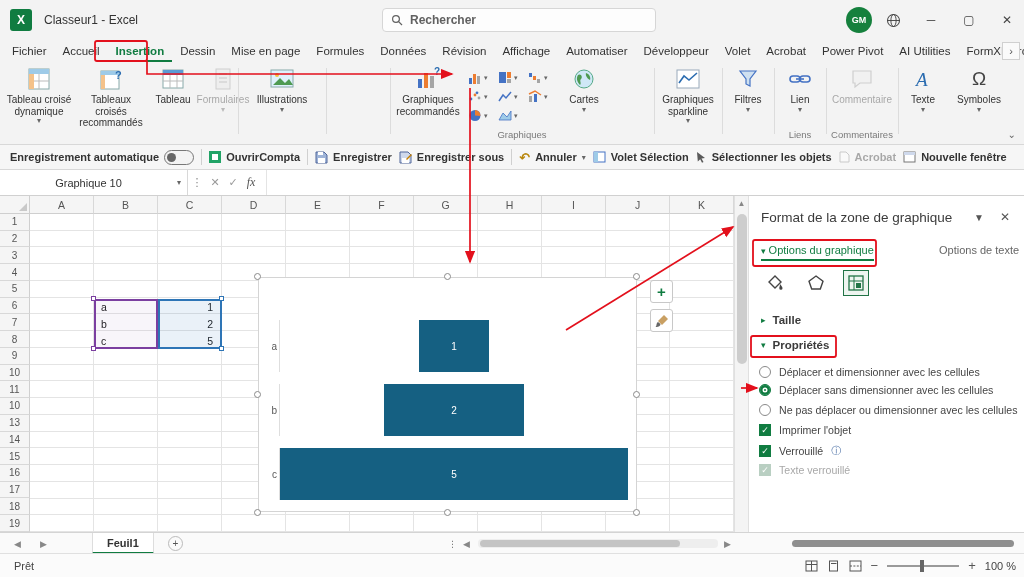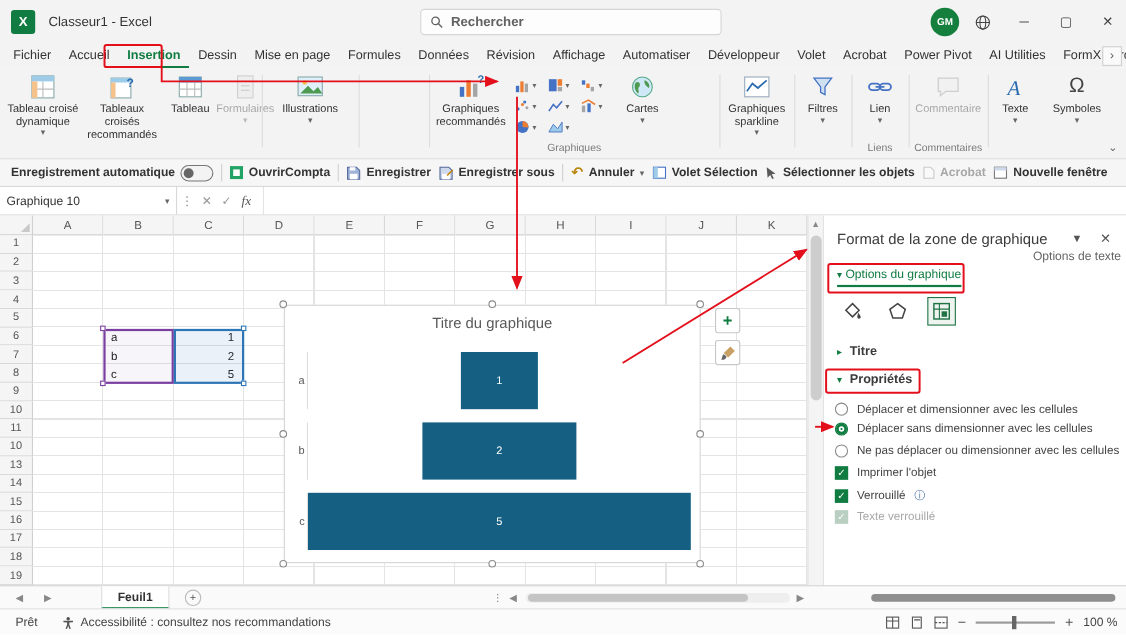--- a/index.html
+++ b/index.html
@@ -39,21 +39,21 @@
 
   
   .qat { left:0; top:145px; width:1024px; height:25px; background:#f6f6f6; border-bottom:1px solid #d8d8d8; display:flex; align-items:center; padding:0 10px; gap:7px; font-size:11px; color:#333; white-space:nowrap;font-weight:bold; }
   .qitem { display:flex; align-items:center; gap:5px; }
   .vsep { width:1px; height:16px; background:#d0d0d0; }
   .toggle { width:30px; height:15px; border:1px solid #777; border-radius:8px; position:relative; background:#f3f3f3; }
   .toggle .knob { position:absolute; left:2px; top:2px; width:9px; height:9px; border-radius:50%; background:#666; }
 
   
   .fbar { left:0; top:170px; width:1024px; height:26px; background:#fff; border-bottom:1px solid #d0d0d0; display:flex; align-items:center; }
-  .namebox { width:161px; height:100%; border-right:1px solid #d8d8d8; display:flex; align-items:center; padding:0 6px; gap:6px; font-size:11px; }
+  .namebox { width:188px; height:100%; border-right:1px solid #d8d8d8; display:flex; align-items:center; padding:0 6px; gap:6px; font-size:11px;text-align:center; }
   .namebox .nbtext { flex:1; }
   .fbtn { width:18px; text-align:center; color:#999; font-size:11px; }
   .fx { color:#555; font-style:italic; font-family:"Liberation Serif","DejaVu Serif",serif; font-size:12px; }
   .finput { flex:1; height:100%; border-left:1px solid #e4e4e4; margin-left:6px; }
 
   
   .main { left:0; top:196px; width:1024px; height:336px; background:#fff; }
   .grid { position:absolute; left:0; top:0; width:748px; height:336px; }
   .corner { position:absolute; left:0; top:0; width:30px; height:18px; background:#f5f5f5; border-right:1px solid #cfcfcf; border-bottom:1px solid #cfcfcf; }
   .corner:after { content:""; position:absolute; right:2px; bottom:2px; border-left:8px solid transparent; border-bottom:8px solid #c9c9c9; }
@@ -84,21 +84,21 @@
   .funnel-bar { height:52px; display:flex; align-items:center; justify-content:center; color:#fff; font-size:10px; }
   .c-handle { position:absolute; width:7px; height:7px; border-radius:50%; background:#fff; border:1px solid #8a8a8a; z-index:6; }
   .chart-btn { position:absolute; width:23px; height:23px; background:#fff; border:1px solid #c8c8c8; border-radius:3px; display:flex; align-items:center; justify-content:center; z-index:6; }
 
   
   .panel { position:absolute; left:748px; top:0; width:276px; height:336px; background:#fff; border-left:1px solid #e0e0e0; }
   .p-title { position:absolute; left:12px; top:14px; font-size:13.5px; color:#3b3b3b; }
   .p-chev { position:absolute; right:40px; top:16px; color:#555; font-size:10px; }
   .p-close { position:absolute; right:14px; top:14px; color:#555; font-size:12px; }
   .p-tab1 { position:absolute; left:12px; top:48px; color:#107c41; font-size:11px; padding-bottom:3px; border-bottom:2px solid #107c41; }
-  .p-tab2 { position:absolute; left:190px; top:31px; color:#666; font-size:11px; }
+  .p-tab2 { position:absolute; left:190px; top:48px; color:#666; font-size:11px; }
   .p-icons { position:absolute; left:14px; top:74px; display:flex; gap:14px; }
   .p-icon { width:26px; height:26px; display:flex; align-items:center; justify-content:center; }
   .p-icon.sel { border:1px solid #217346; background:#eef5f0; }
   .p-section { position:absolute; left:12px; font-size:11.5px; font-weight:bold; color:#3b3b3b; display:flex; gap:7px; align-items:center; }
   .p-section .sch { color:#107c41; font-size:9px; font-weight:normal; }
   .p-radio { position:absolute; left:10px; display:flex; align-items:center; gap:8px; font-size:10.6px; color:#444; }
   .rdot { width:12px; height:12px; border-radius:50%; border:1px solid #8a8a8a; background:#fff; flex:none; }
   .p-radio.selected .rdot { background:#107c41; border-color:#107c41; box-shadow:inset 0 0 0 2.5px #107c41, inset 0 0 0 4px #fff; }
   .p-check { position:absolute; left:10px; display:flex; align-items:center; gap:8px; font-size:10.6px; color:#444; }
   .cbox { width:12px; height:12px; background:#107c41; border:1px solid #107c41; color:#fff; font-size:9px; line-height:11px; text-align:center; flex:none; }
@@ -539,21 +539,20 @@
 
         <div class="range" style="left:64px;top:84.9px;width:64px;height:50.2px;border:2px solid #7b3fa0;background:rgba(123,63,160,0.05);"></div>
         <div class="range" style="left:128px;top:84.9px;width:64px;height:50.2px;border:2px solid #2e75b6;background:rgba(46,117,182,0.10);"></div>
         <div class="handle-sq" style="left:61px;top:82px;border:1px solid #7b3fa0;"></div>
         <div class="handle-sq" style="left:61px;top:132px;border:1px solid #7b3fa0;"></div>
         <div class="handle-sq" style="left:189px;top:82px;border:1px solid #2e75b6;"></div>
         <div class="handle-sq" style="left:189px;top:132px;border:1px solid #2e75b6;"></div>
       </div>
 
       <div class="chart">
-        <div class="chart-title">Titre du graphique</div>
         <div class="chart-plot">
             <div class="funnel-row">
               <div class="funnel-cat">a</div>
               <div class="funnel-area">
                 <div class="funnel-bar" style="width: 20%; background: rgb(21, 96, 130);">
                   <span>1</span>
                 </div>
               </div>
             </div>
             <div class="funnel-row">
@@ -622,21 +621,21 @@
             <svg width="18" height="18" viewBox="0 0 18 18">
               <rect x="2" y="2" width="14" height="14" fill="none" stroke="#217346" stroke-width="1.3"></rect>
               <line x1="2" y1="7" x2="16" y2="7" stroke="#217346"></line>
               <line x1="7" y1="2" x2="7" y2="16" stroke="#217346"></line>
               <rect x="9" y="9" width="5" height="5" fill="#217346"></rect>
             </svg>
           </div>
       </div>
       <div class="p-section" style="top:118px;">
           <span class="sch">▸</span>
-          <span>Titre</span>
+          <span>Taille</span>
         </div>
       <div class="p-section" style="top:143px;">
           <span class="sch">▾</span>
           <span>Propriétés</span>
         </div>
 
       <div class="p-radio" style="top:170px;">
           <span class="rdot"></span>
           <span>Déplacer et dimensionner avec les cellules</span>
         </div>
@@ -673,27 +672,20 @@
     <div class="nav-arrow" style="left:448px;color:#777;">⋮</div>
     <div class="nav-arrow" style="left:463px;">◀</div>
     <div class="hscroll-track"></div>
     <div class="hscroll-thumb"></div>
     <div class="nav-arrow" style="left:724px;">▶</div>
     <div class="pane-scroll"></div>
   </div>
 
   <div class="abs statusbar">
     <span style="margin-left:14px;">Prêt</span>
-    <span style="margin-left:22px;display:flex;align-items:center;gap:5px;">
-      <svg width="12" height="12" viewBox="0 0 12 12">
-          <circle cx="6" cy="2.4" r="1.6" fill="#555"></circle>
-          <path d="M1.5 4.4 L10.5 4.4 L10.2 5.6 L7 6 L7 8 L8.4 11.3 L7.1 11.8 L6 8.8 L4.9 11.8 L3.6 11.3 L5 8 L5 6 L1.8 5.6 Z" fill="#555"></path>
-        </svg>
-      <span>Accessibilité : consultez nos recommandations</span>
-    </span>
     <div class="sb-right">
       <svg width="13" height="12" viewBox="0 0 13 12">
           <rect x="1" y="1" width="11" height="10" fill="none" stroke="#555"></rect>
           <line x1="1" y1="4.5" x2="12" y2="4.5" stroke="#555"></line>
           <line x1="6.5" y1="1" x2="6.5" y2="11" stroke="#555"></line>
         </svg>
       <svg width="13" height="12" viewBox="0 0 13 12">
           <rect x="2.5" y="1" width="8" height="10" fill="none" stroke="#555"></rect>
           <line x1="4" y1="3.5" x2="9.5" y2="3.5" stroke="#555"></line>
         </svg>

